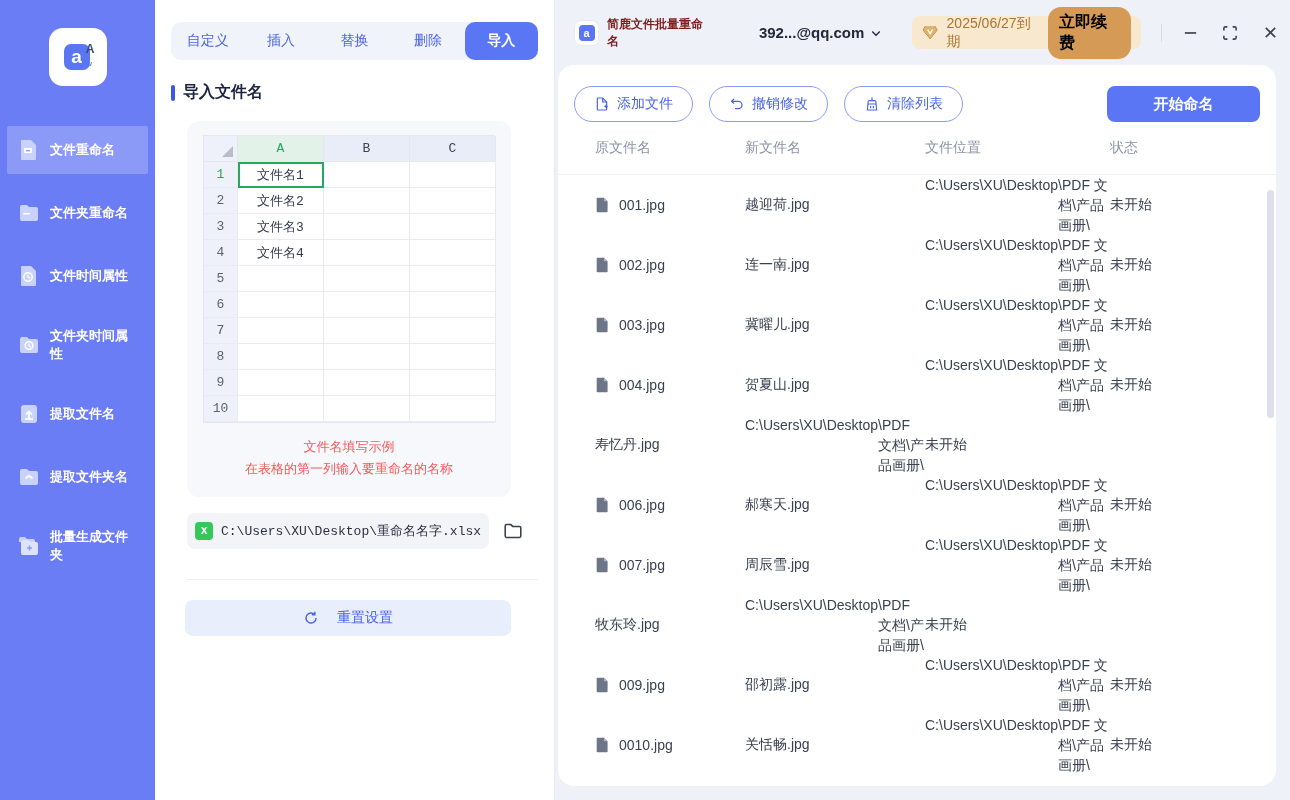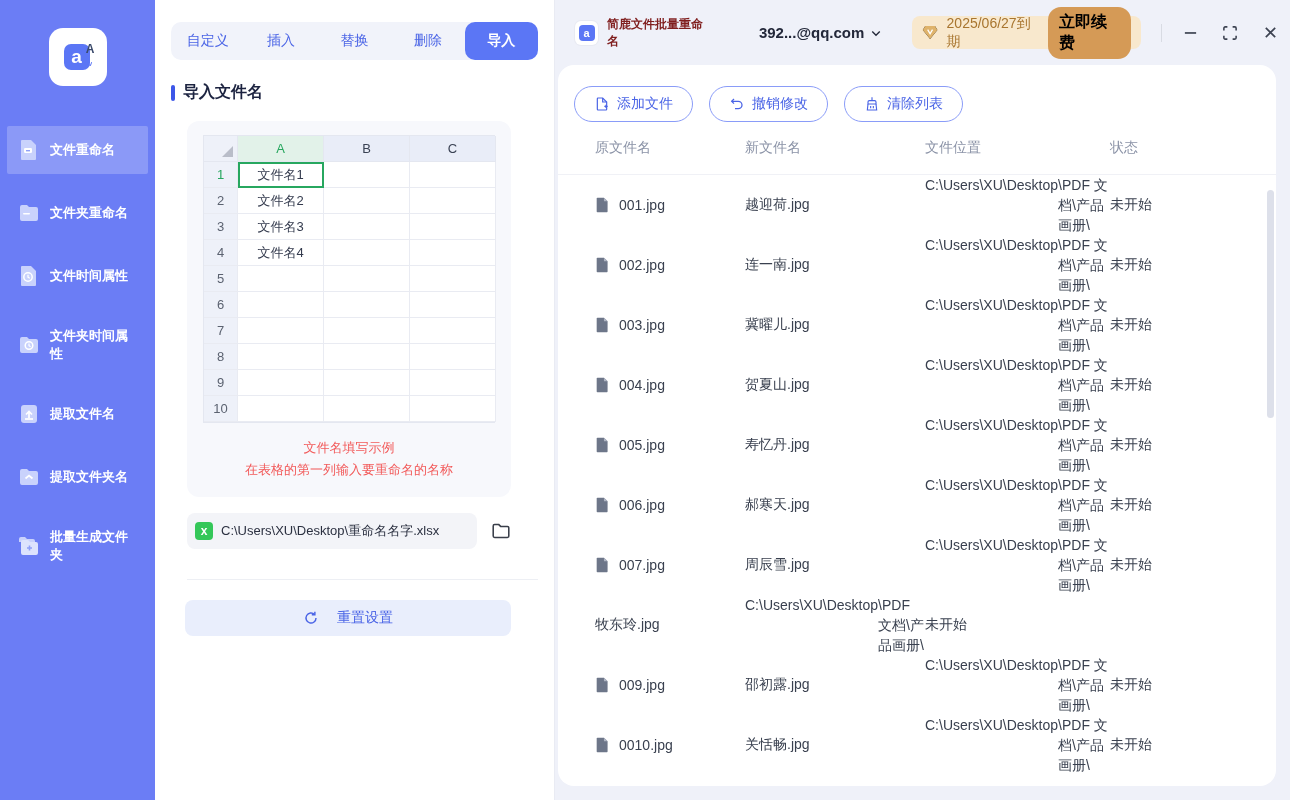--- a/index.html
+++ b/index.html
@@ -23,21 +23,21 @@
   .nav-item { display:flex; align-items:center; gap:9px; margin:0 7px;
     padding:12px 10px; border-radius:2px; color:#fff; font-size:13px;
     font-weight:bold; cursor:pointer; }
   .nav-item.active { background:rgba(255,255,255,0.22); }
   .nav-ic { width:24px; height:24px; flex:0 0 24px; display:flex;
     align-items:center; justify-content:center; }
   .nav-ic svg { width:24px; height:24px; }
 
   
   .middle { position:absolute; left:155px; top:0; width:400px; height:800px;
-    background:#ffffff; border-right:1px solid #e9ebf3; }
+    background:#ffffff; border-right:1px solid #e9ebf3;font-family:Liberation Mono, monospace; }
   .tabbar { margin:22px 16px 0 16px; height:38px; background:#f1f3fa;
     border-radius:10px; display:flex; align-items:stretch; }
   .tab { flex:1; display:flex; align-items:center; justify-content:center;
     color:#4a64e6; font-size:14px; cursor:pointer; border-radius:10px; }
   .tab.active { background:#5b76f5; color:#fff; font-weight:bold; }
   .sec-title { display:flex; align-items:center; gap:8px; margin:22px 16px 0 16px; }
   .sec-bar { width:4px; height:16px; background:#3d57e8; border-radius:2px; }
   .sec-text { font-size:16px; font-weight:bold; color:#1c2340; }
 
   .sheet-card { margin:18px 16px 0 32px; width:324px; background:#f7f8fc;
@@ -378,20 +378,23 @@
       </div>
       <div class="ol-btn">
         <svg width="16" height="16" viewBox="0 0 24 24" fill="none" stroke="currentColor" stroke-width="1.7">
             <path d="M12 2v4"></path>
             <path d="M6 9a2 2 0 0 1 2-2h8a2 2 0 0 1 2 2v3H6z"></path>
             <path d="M6 12l-1 9h14l-1-9"></path>
             <path d="M10 15v3.5M14 15v3.5"></path>
           </svg>
         <span>清除列表</span>
       </div>
+      <div class="start-btn">
+        <span>开始命名</span>
+      </div>
     </div>
 
     <div class="grid-cols thead">
       <div>原文件名</div>
       <div>新文件名</div>
       <div>文件位置</div>
       <div>状态</div>
     </div>
 
     <div>
@@ -458,29 +461,20 @@
           <span>004.jpg</span>
         </div>
         <div>贺夏山.jpg</div>
         <div class="c-loc">
           <div>C:\Users\XU\Desktop</div>
           <div>\PDF 文档\产品画册\</div>
         </div>
         <div>未开始</div>
       </div>
         <div class="grid-cols trow">
-        <div class="c-orig">
-          <span class="file-ic">
-            <svg width="15" height="16" viewBox="0 0 20 22">
-                <path d="M3 1h9l5 5v14a1 1 0 0 1-1 1H3a1 1 0 0 1-1-1V2a1 1 0 0 1 1-1z" fill="currentColor"></path>
-                <path d="M12 1v5h5" fill="#aeb4c2"></path>
-              </svg>
-          </span>
-          <span>005.jpg</span>
-        </div>
         <div>寿忆丹.jpg</div>
         <div class="c-loc">
           <div>C:\Users\XU\Desktop</div>
           <div>\PDF 文档\产品画册\</div>
         </div>
         <div>未开始</div>
       </div>
         <div class="grid-cols trow">
         <div class="c-orig">
           <span class="file-ic">

